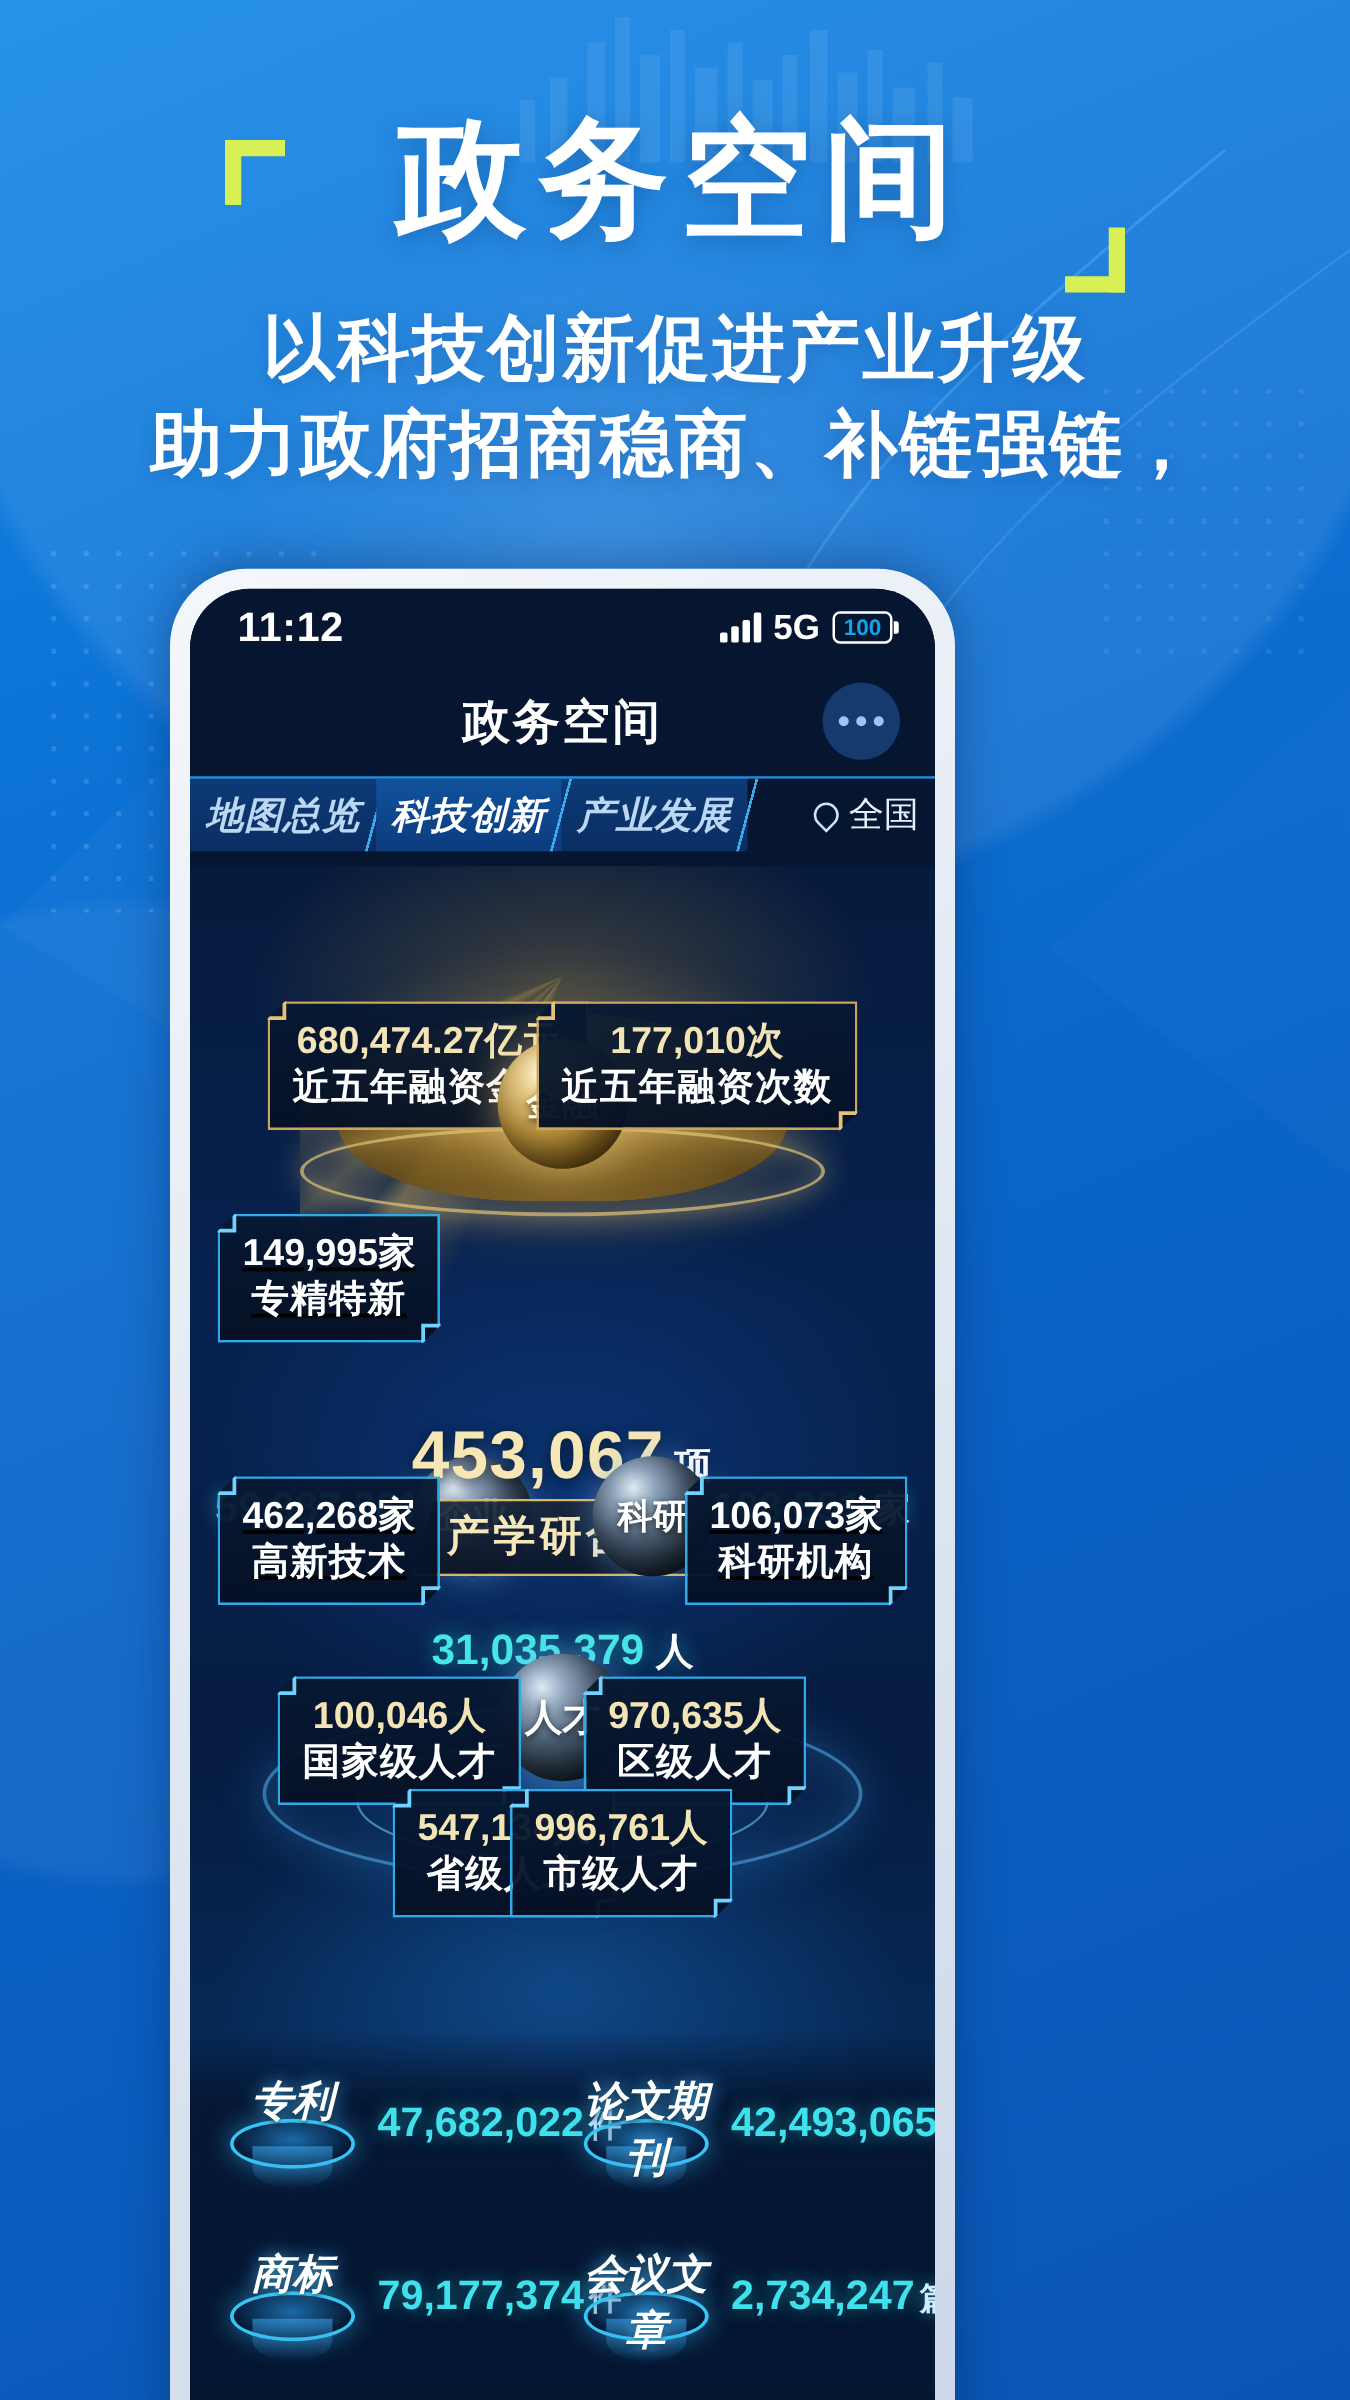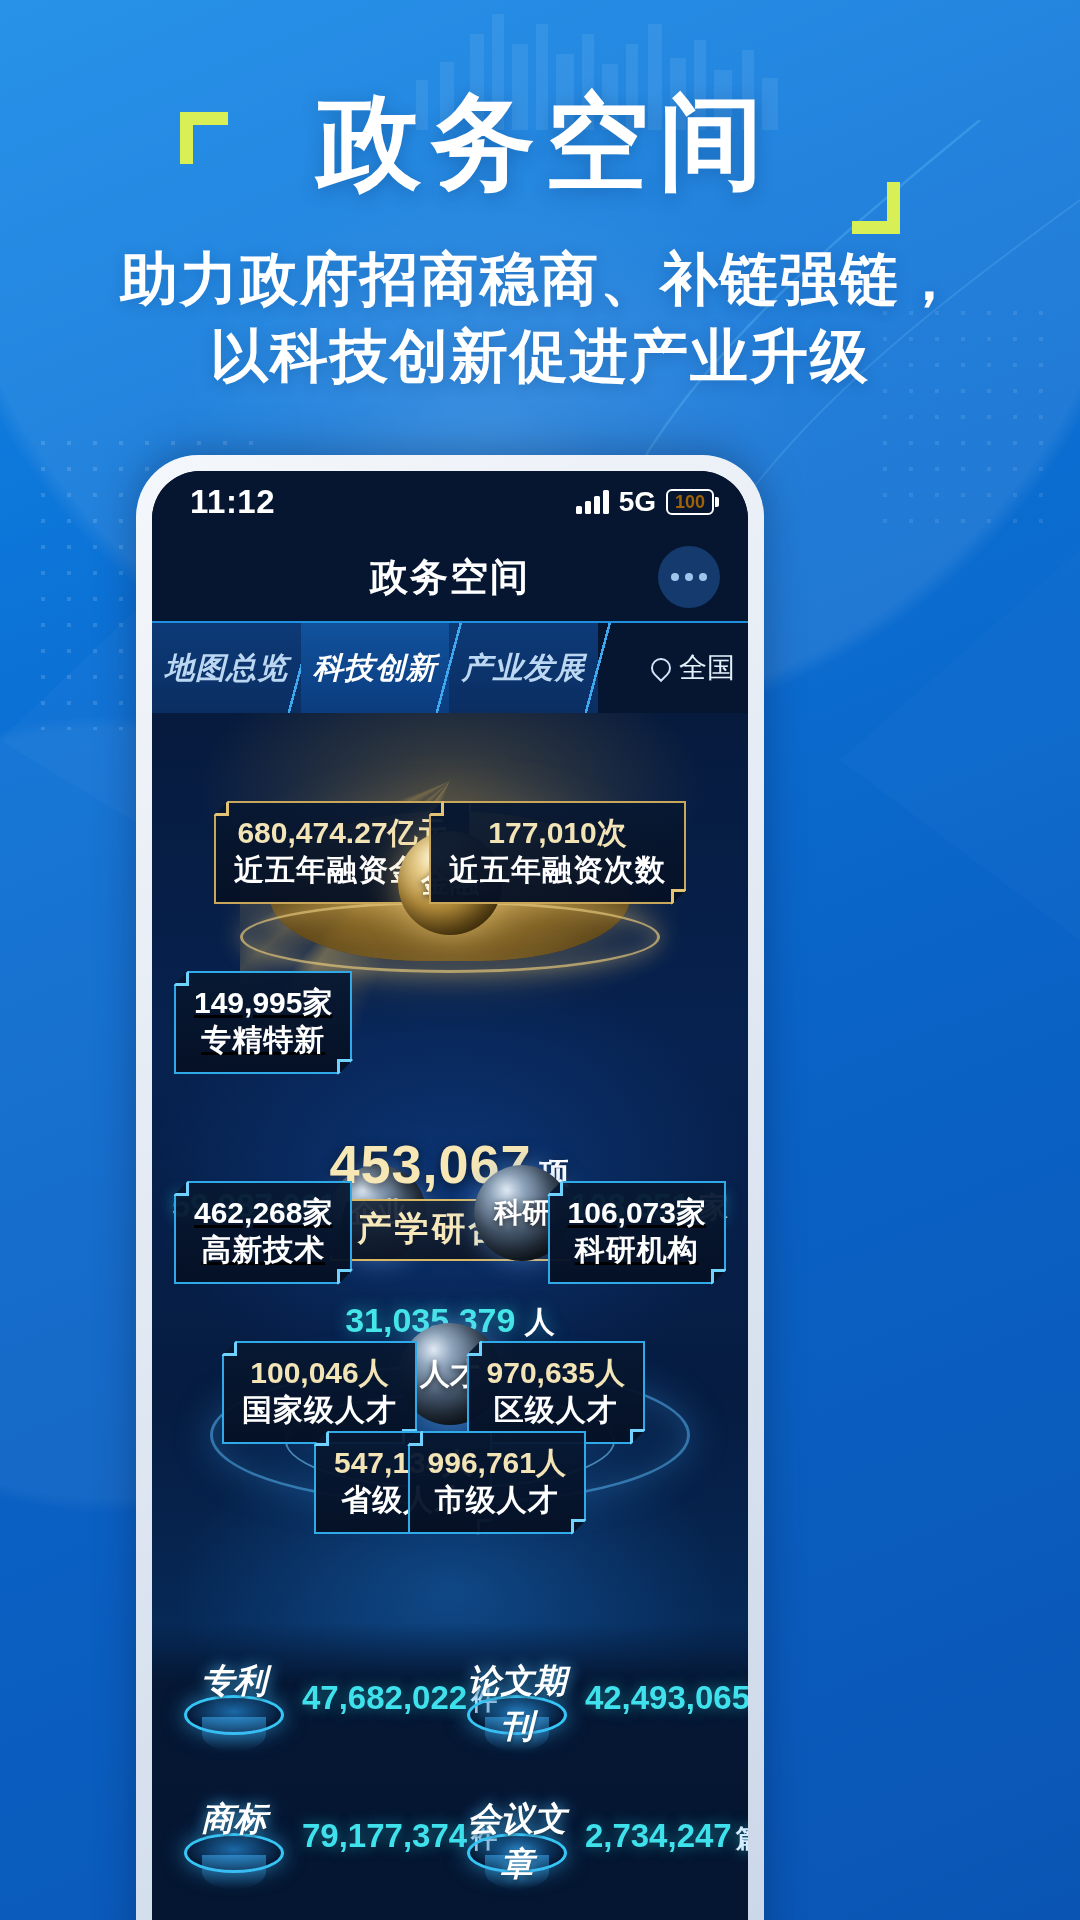--- a/index.html
+++ b/index.html
@@ -83,37 +83,37 @@
   .sig{ display:flex; align-items:flex-end; gap:3px; height:24px; }
   .sig i{ display:block; width:6px; background:#fff; border-radius:1.5px; }
   .sig i:nth-child(1){ height:8px; } .sig i:nth-child(2){ height:13px; }
   .sig i:nth-child(3){ height:18px; } .sig i:nth-child(4){ height:24px; }
   #status-net{ font-size:28px; font-weight:600; }
   .batt{
     width:48px; height:26px; border:2.5px solid #fff; border-radius:6px;
     display:flex; align-items:center; justify-content:center; position:relative;
   }
   .batt::after{ content:""; position:absolute; right:-7px; width:4px; height:10px; background:#fff; border-radius:0 2px 2px 0; }
-  #batt-level{ font-size:18px; font-weight:700; color:#a16207; }
+  #batt-level{ font-size:18px; font-weight:700; color:#0ea5e9; }
 
   
   #app-header{
     height:88px; display:flex; align-items:center; justify-content:center;
     position:relative; background:#061530; z-index:6;
   }
   #app-title{ font-size:38px; font-weight:700; color:#fff; letter-spacing:2px; }
   #more-button{
     position:absolute; right:28px; width:62px; height:62px; border-radius:50%;
     background:#143a6e; display:flex; align-items:center; justify-content:center; gap:6px;
   }
   #more-button span{ width:8px; height:8px; border-radius:50%; background:#9dc6ef; }
 
   
   #tab-bar{
-    height:92px; display:flex; align-items:stretch; position:relative; z-index:6;
+    height:60px; display:flex; align-items:stretch; position:relative; z-index:6;
     background:linear-gradient(180deg,#0d3a77 0%,#0a2e62 100%);
     border-top:2px solid #1f8fe0;
   }
   .tab{
     flex:1; display:flex; align-items:center; justify-content:center;
     font-size:30px; font-weight:700; color:#bcd7f2; font-style:italic;
     position:relative; letter-spacing:1px;
   }
   .tab.active{ color:#ffffff; background:linear-gradient(180deg,#11529d 0%,#0b3c7e 100%); }
   .tab:not(:last-child)::after{
@@ -336,22 +336,22 @@
     <path d="M0 620 L 230 400 L 230 760 Z" fill="#ffffff" opacity=".05"></path>
     <path d="M840 640 L 1080 430 L 1080 820 Z" fill="#ffffff" opacity=".04"></path>
   </svg>
 </div>
 
 <div id="promo-copy">
   <div class="bracket tl"></div>
   <div class="bracket br"></div>
   <div id="hero-title">政务空间</div>
   <div id="hero-sub">
+    <div>以科技创新促进产业升级</div>
     <div>助力政府招商稳商、补链强链，</div>
-    <div>以科技创新促进产业升级</div>
   </div>
 </div>
 
 <div id="phone">
   <div id="phone-screen">
 
     <div id="status-bar">
       <div id="status-time">11:12</div>
       <div class="status-right">
         <span class="sig">

